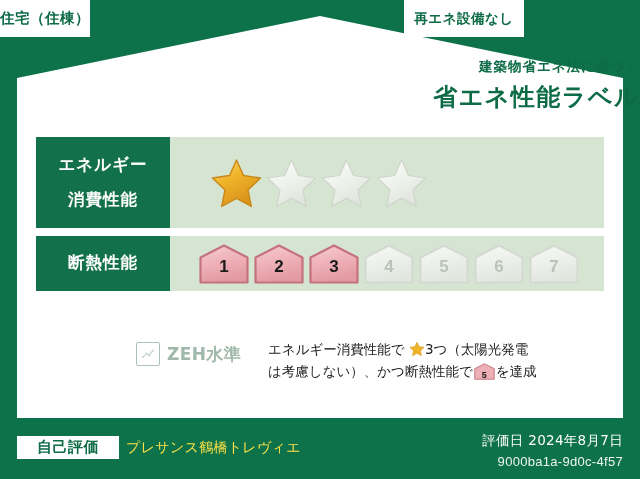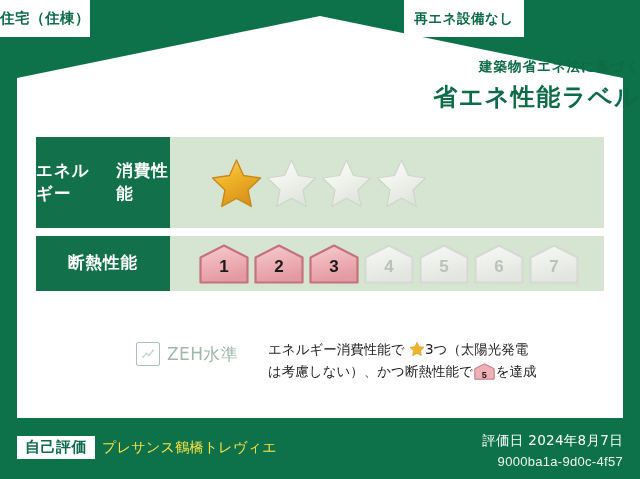--- a/index.html
+++ b/index.html
@@ -60,21 +60,21 @@
     display:flex;
     align-items:stretch;
   }
   .row-energy{left:36px;top:137px;width:568px;height:91px;}
   .row-insulation{left:36px;top:236px;width:568px;height:55px;}
 
   .row-label{
     background:#12714b;
     color:#ffffff;
     font-weight:bold;
-    display:flex;flex-direction:row;
+    display:flex;flex-direction:column;
     align-items:center;justify-content:center;
     font-size:16.5px;line-height:1.35;
     letter-spacing:1px;
     flex:0 0 134px;
     gap:12px;
   }
   .row-value{
     background:#d6e5d2;
     flex:1 1 auto;
     display:flex;align-items:center;
@@ -114,21 +114,21 @@
     box-sizing:content-box;
   }
   .zeh-icon{
     width:22px;height:22px;
     border:1.6px solid #a9c3b4;
     border-radius:2px;
     display:flex;align-items:center;justify-content:center;
     flex:0 0 auto;
   }
   .zeh-text{
-    color:#9fb8aa;font-size:17px;font-weight:normal;
+    color:#9fb8aa;font-size:17px;font-weight:bold;
     letter-spacing:.4px;white-space:nowrap;
   }
   .zeh-desc{
     flex:1 1 auto;
     color:#222;font-size:13.5px;line-height:1.65;
     padding-left:14px;padding-top:2px;
   }
   .inline-star{
     display:inline-block;vertical-align:-3px;width:16px;height:16px;
   }
@@ -148,21 +148,21 @@
     position:absolute;left:0;top:424px;width:640px;height:55px;
     color:#ffffff;
   }
   .self-eval{
     position:absolute;left:17px;top:12px;
     display:flex;align-items:center;
   }
   .self-eval-badge{
     background:#ffffff;color:#0d6b47;
     font-weight:bold;font-size:15px;
-    padding:2px 8px;letter-spacing:.5px;
+    padding:2px 20px;letter-spacing:.5px;
   }
   .self-eval-name{
     color:#fde047;font-size:14px;margin-left:7px;letter-spacing:.3px;
   }
   .eval-meta{
     position:absolute;right:17px;top:8px;text-align:right;
   }
   .eval-date{font-size:13.5px;letter-spacing:.3px;}
   .eval-id{
     font-size:13px;margin-top:4px;letter-spacing:.3px;

